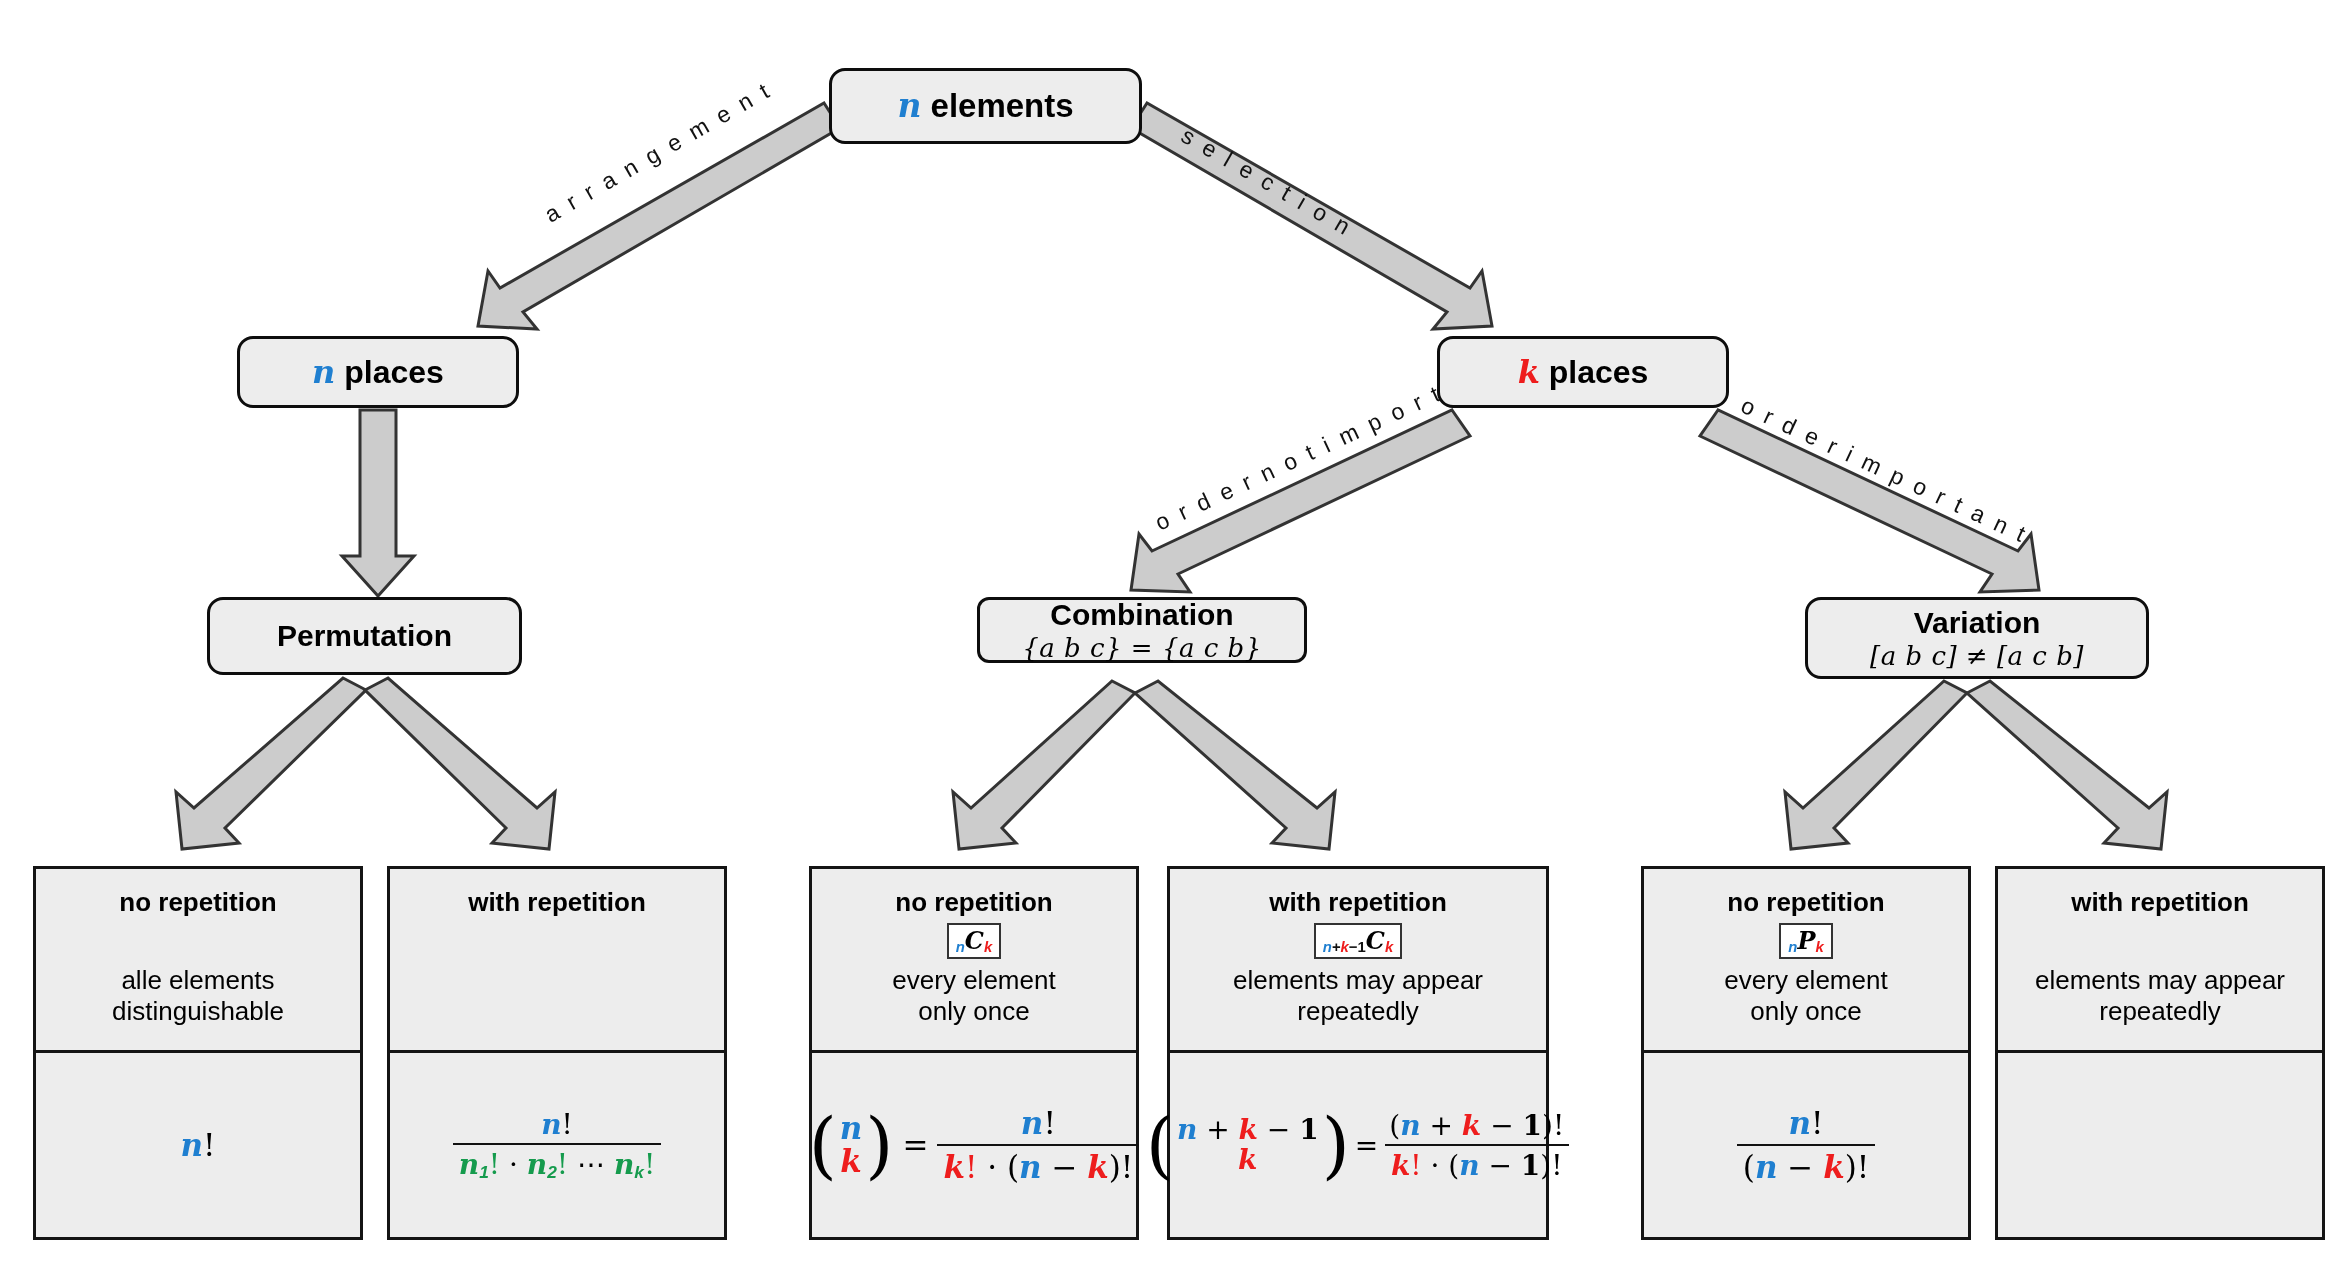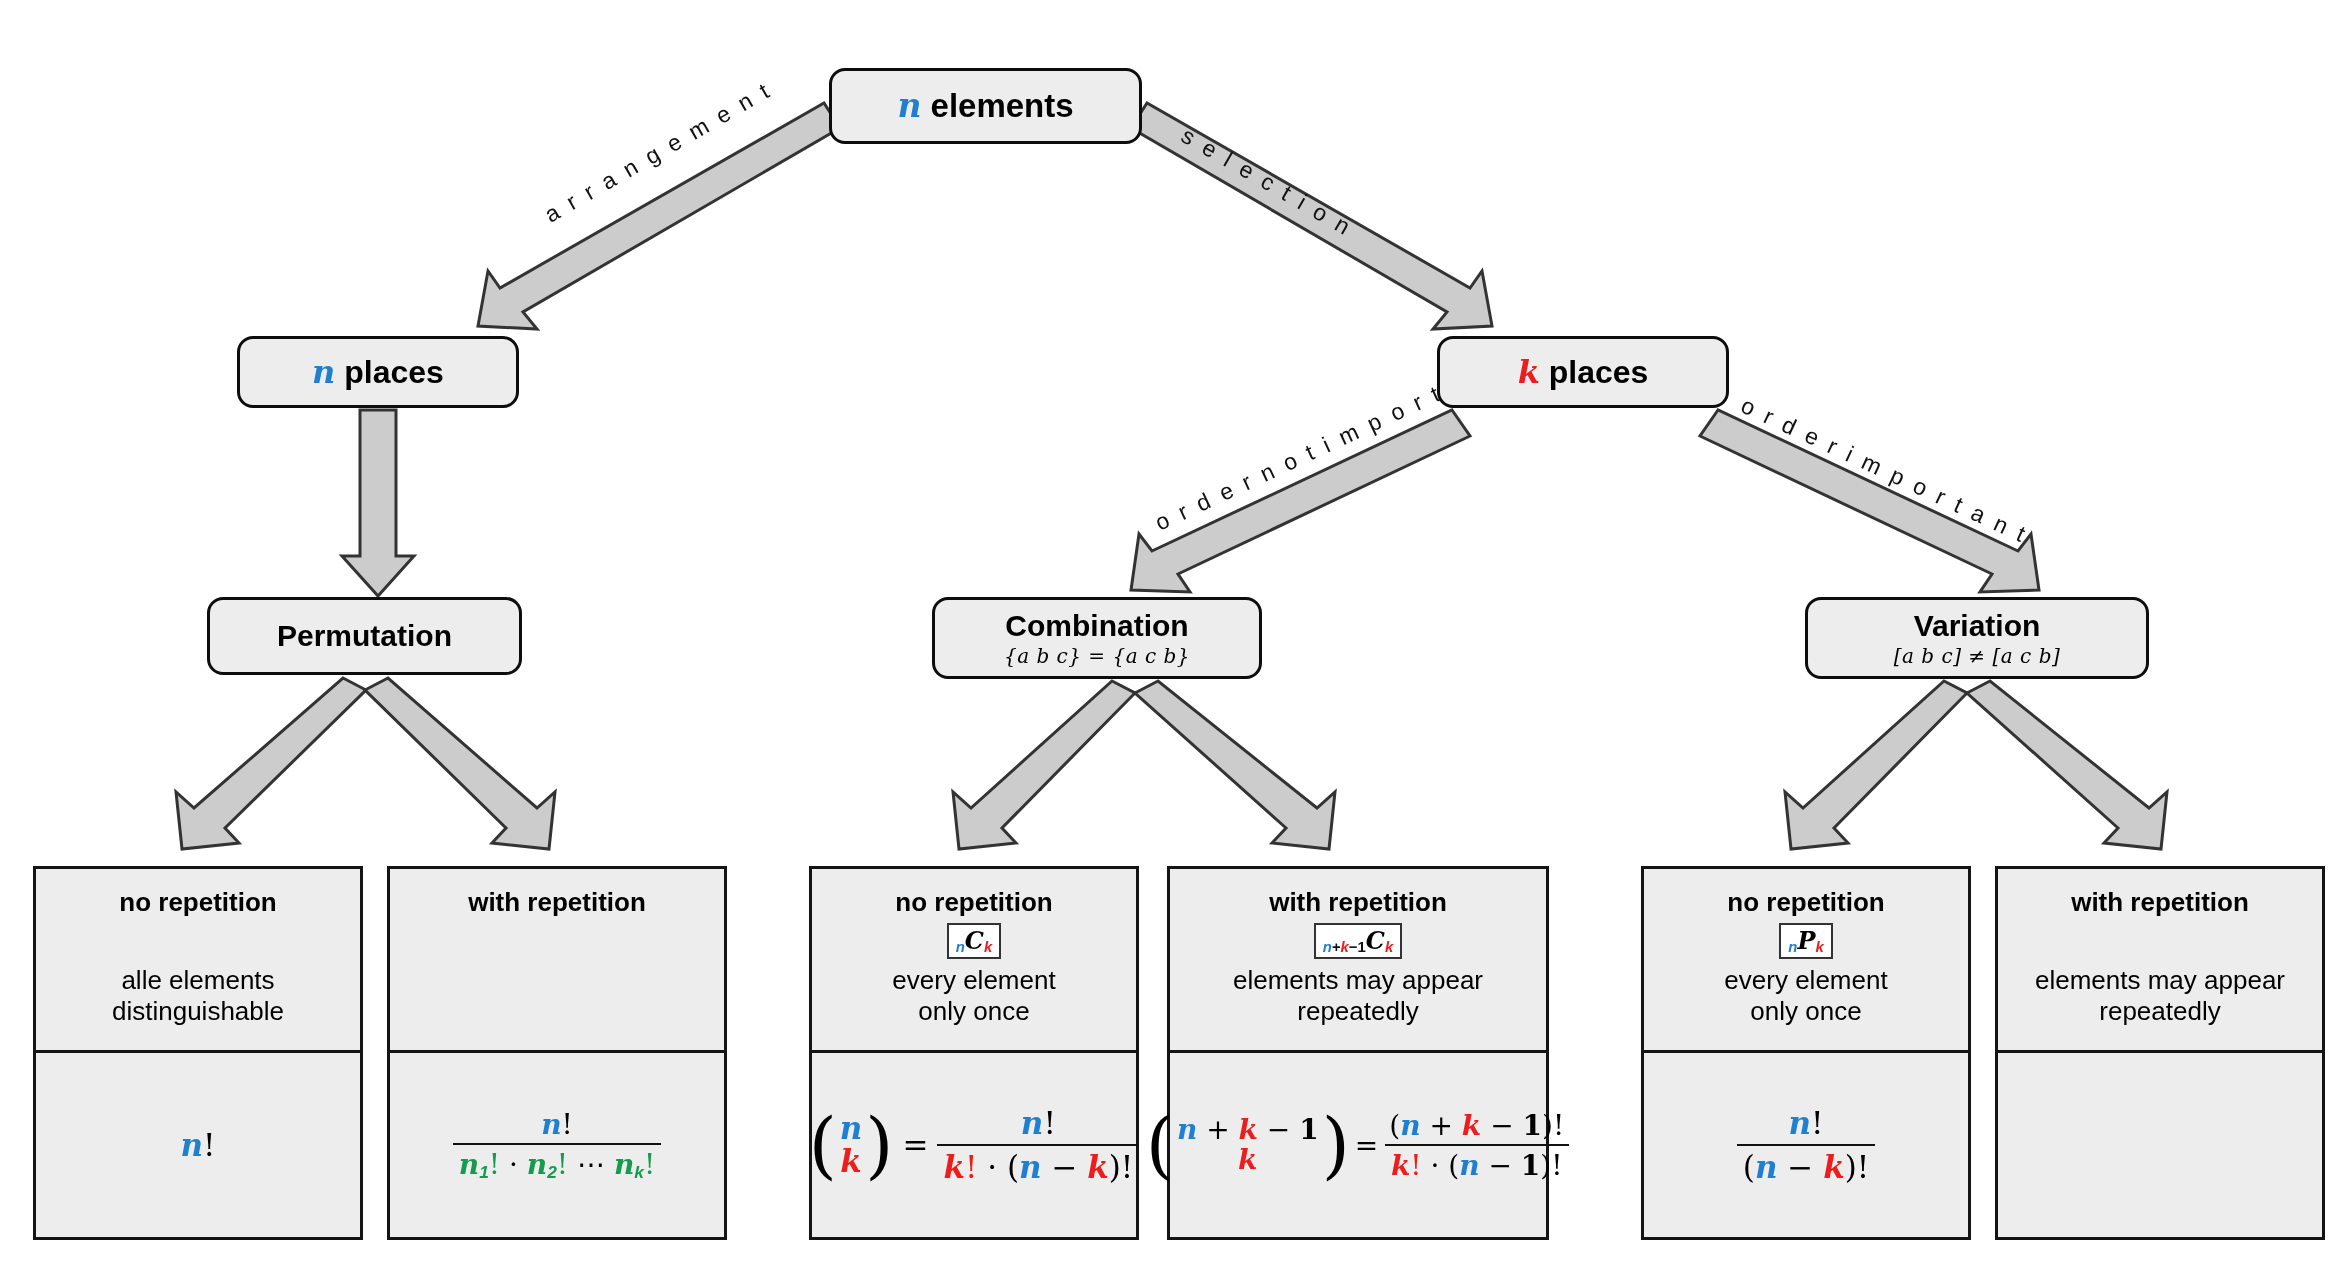--- a/index.html
+++ b/index.html
@@ -26,24 +26,24 @@
 
   
   #n-elements{left:829px;top:68px;width:313px;height:76px;}
   #n-elements .ttl{font-size:33px;}
   #n-places{left:237px;top:336px;width:282px;height:72px;}
   #k-places{left:1437px;top:336px;width:292px;height:72px;}
   #n-places .ttl,#k-places .ttl{font-size:32px;}
 
   
   #permutation{left:207px;top:597px;width:315px;height:78px;}
-  #combination{left:932px;top:597px;width:330px;height:82px;}
+  #combination{left:977px;top:597px;width:330px;height:66px;border-radius:12px;}
   #variation{left:1805px;top:597px;width:344px;height:82px;}
   .cat-title{font-size:30px;font-weight:bold;}
-  .cat-sub{font-size:20px;margin-top:1px;letter-spacing:.5px;}
+  .cat-sub{font-size:26px;margin-top:1px;letter-spacing:.5px;}
 
   
   .leaf{position:absolute;box-sizing:border-box;background:#ededed;
         border:3px solid #141414;display:flex;flex-direction:column;}
   .leaf .upper{flex:0 0 184px;display:flex;flex-direction:column;
         align-items:center;box-sizing:border-box;padding-top:18px;
         border-bottom:3px solid #141414;}
   .leaf .lower{flex:1 1 auto;display:flex;align-items:center;justify-content:center;}
   .leaf-head{font-size:26px;font-weight:bold;text-align:center;}
   .leaf-desc{font-size:26px;text-align:center;line-height:1.22;margin-top:auto;

